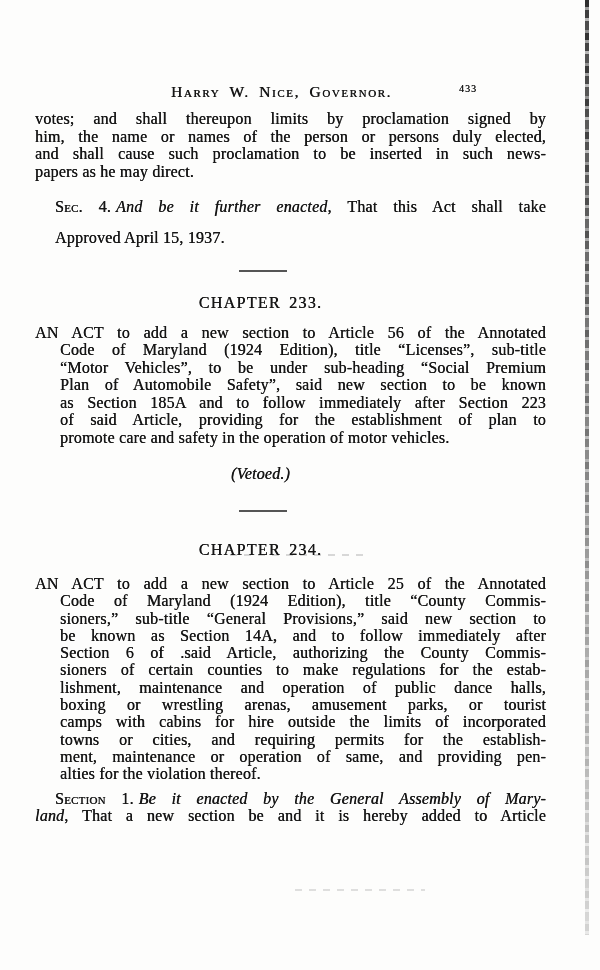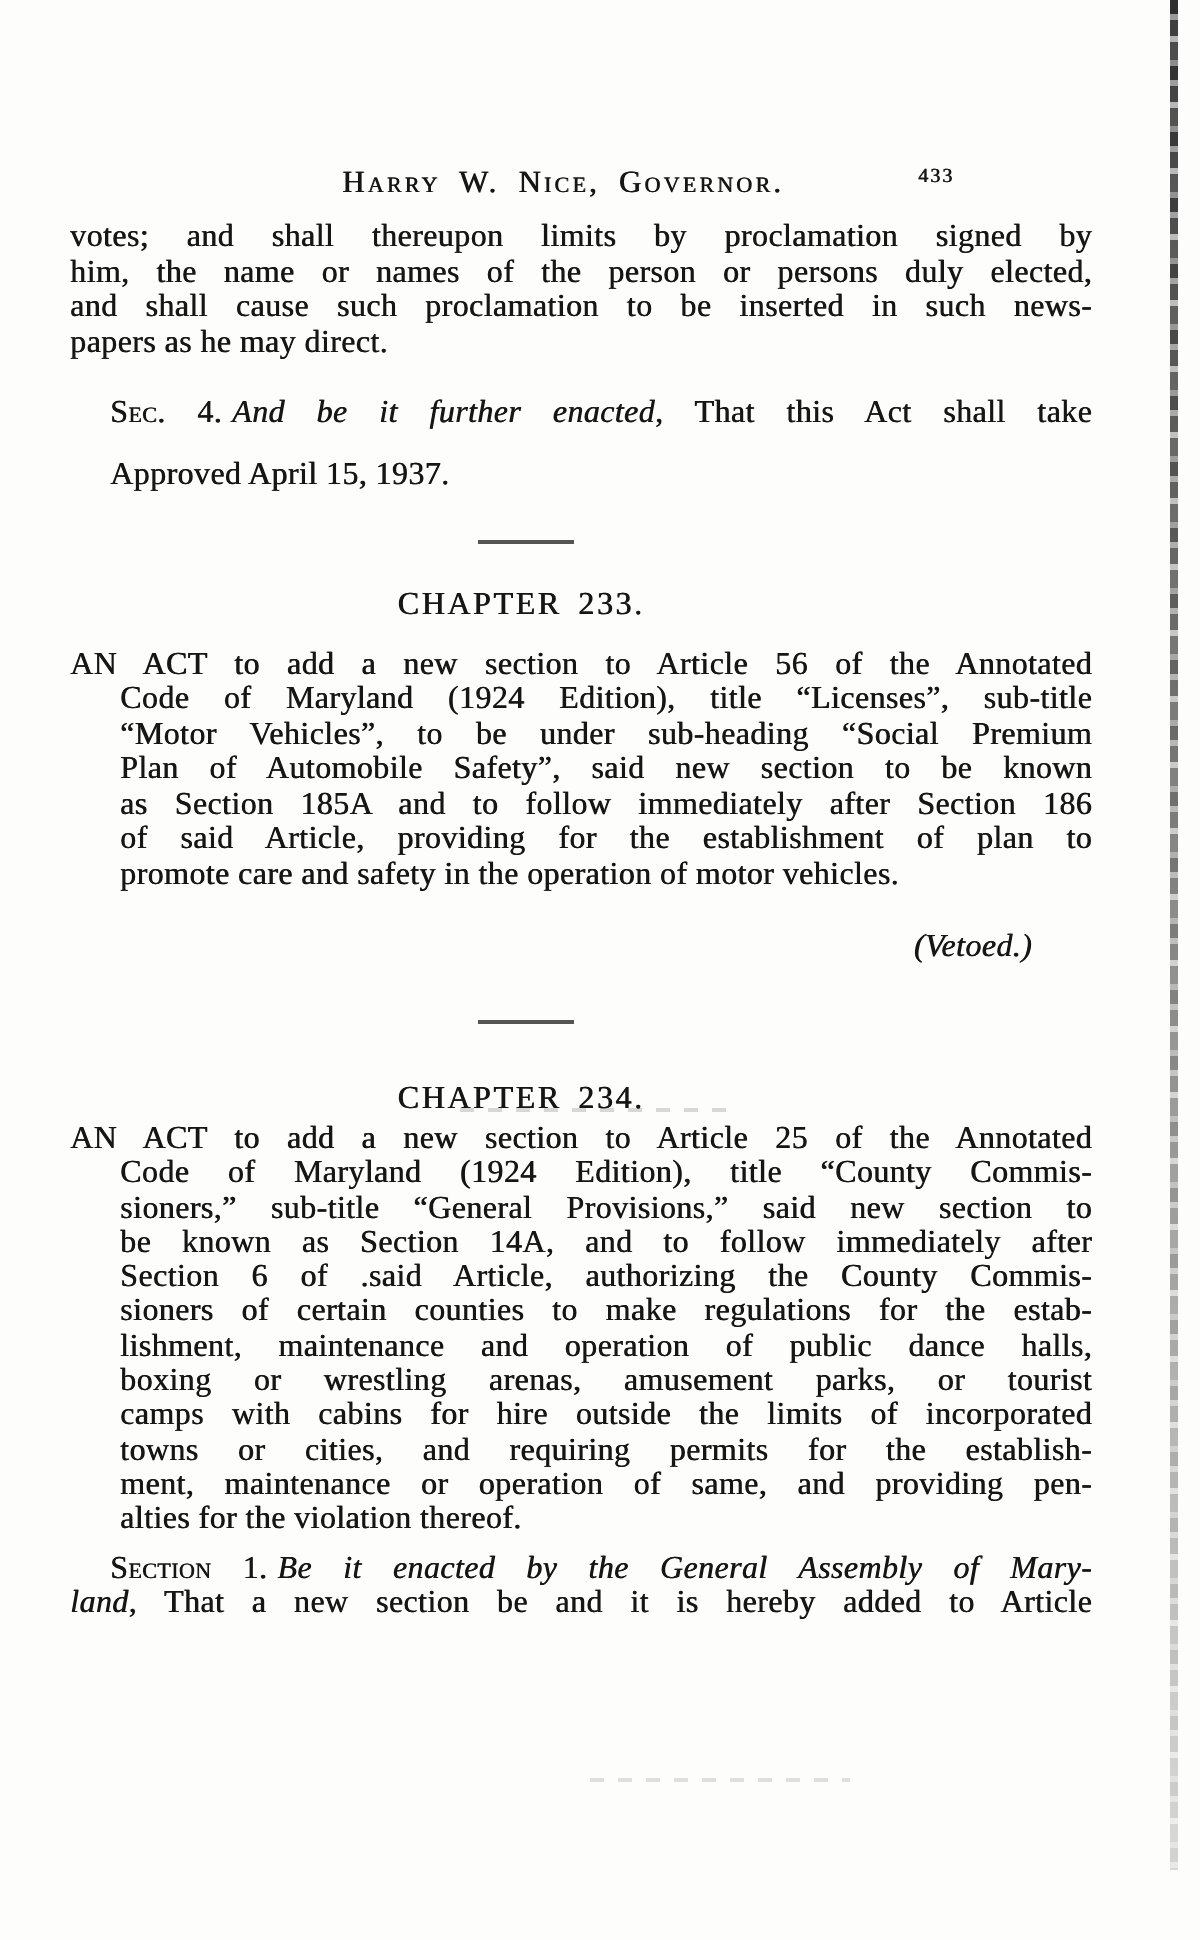--- a/index.html
+++ b/index.html
@@ -75,25 +75,25 @@
     font-size: 16px;
     font-weight: normal;
     letter-spacing: 1.3px;
     word-spacing: 3px;
     text-align: center;
     transform: translateX(-30px);
     text-shadow: 0.35px 0 0 currentColor;
   }
   .chapter-heading.ch234 { margin-top: 29px; }
   .act { margin-top: 12px; }
-  .act234 { margin-top: 2px; }
+  .act234 { margin-top: 16px; }
   .vetoed {
     margin-top: 19px;
     font-style: italic;
-    text-align: right;
+    text-align: center;
     transform: translateX(-30px);
   }
   .sec1 { margin-top: 7px; }
   .sc { font-variant: small-caps; }
   .para .sc { padding-right: 5px; }
   .bi { font-style: italic; }
   .scan-noise {
     position: absolute; height: 2px;
     background: repeating-linear-gradient(90deg, #b9b9b9 0 7px, transparent 7px 14px);
     opacity: .55;
@@ -135,21 +135,21 @@
 
     <div class="divider"></div>
 
     <h2 class="chapter-heading">CHAPTER 233.</h2>
 
     <div class="para justify hang act act233">
         <div class="line"><span>AN ACT to add a new section to Article 56 of the Annotated</span></div>
         <div class="line"><span>Code of Maryland (1924 Edition), title “Licenses”, sub-title</span></div>
         <div class="line"><span>“Motor Vehicles”, to be under sub-heading “Social Premium</span></div>
         <div class="line"><span>Plan of Automobile Safety”, said new section to be known</span></div>
-        <div class="line"><span>as Section 185A and to follow immediately after Section 186</span></div>
+        <div class="line"><span>as Section 185A and to follow immediately after Section 223</span></div>
         <div class="line"><span>of said Article, providing for the establishment of plan to</span></div>
         <div class="line"><span>promote care and safety in the operation of motor vehicles.</span></div>
       </div>
 
     <div class="vetoed">(Vetoed.)</div>
 
     <div class="divider d2"></div>
 
     <h2 class="chapter-heading ch234">CHAPTER 234.</h2>
 

